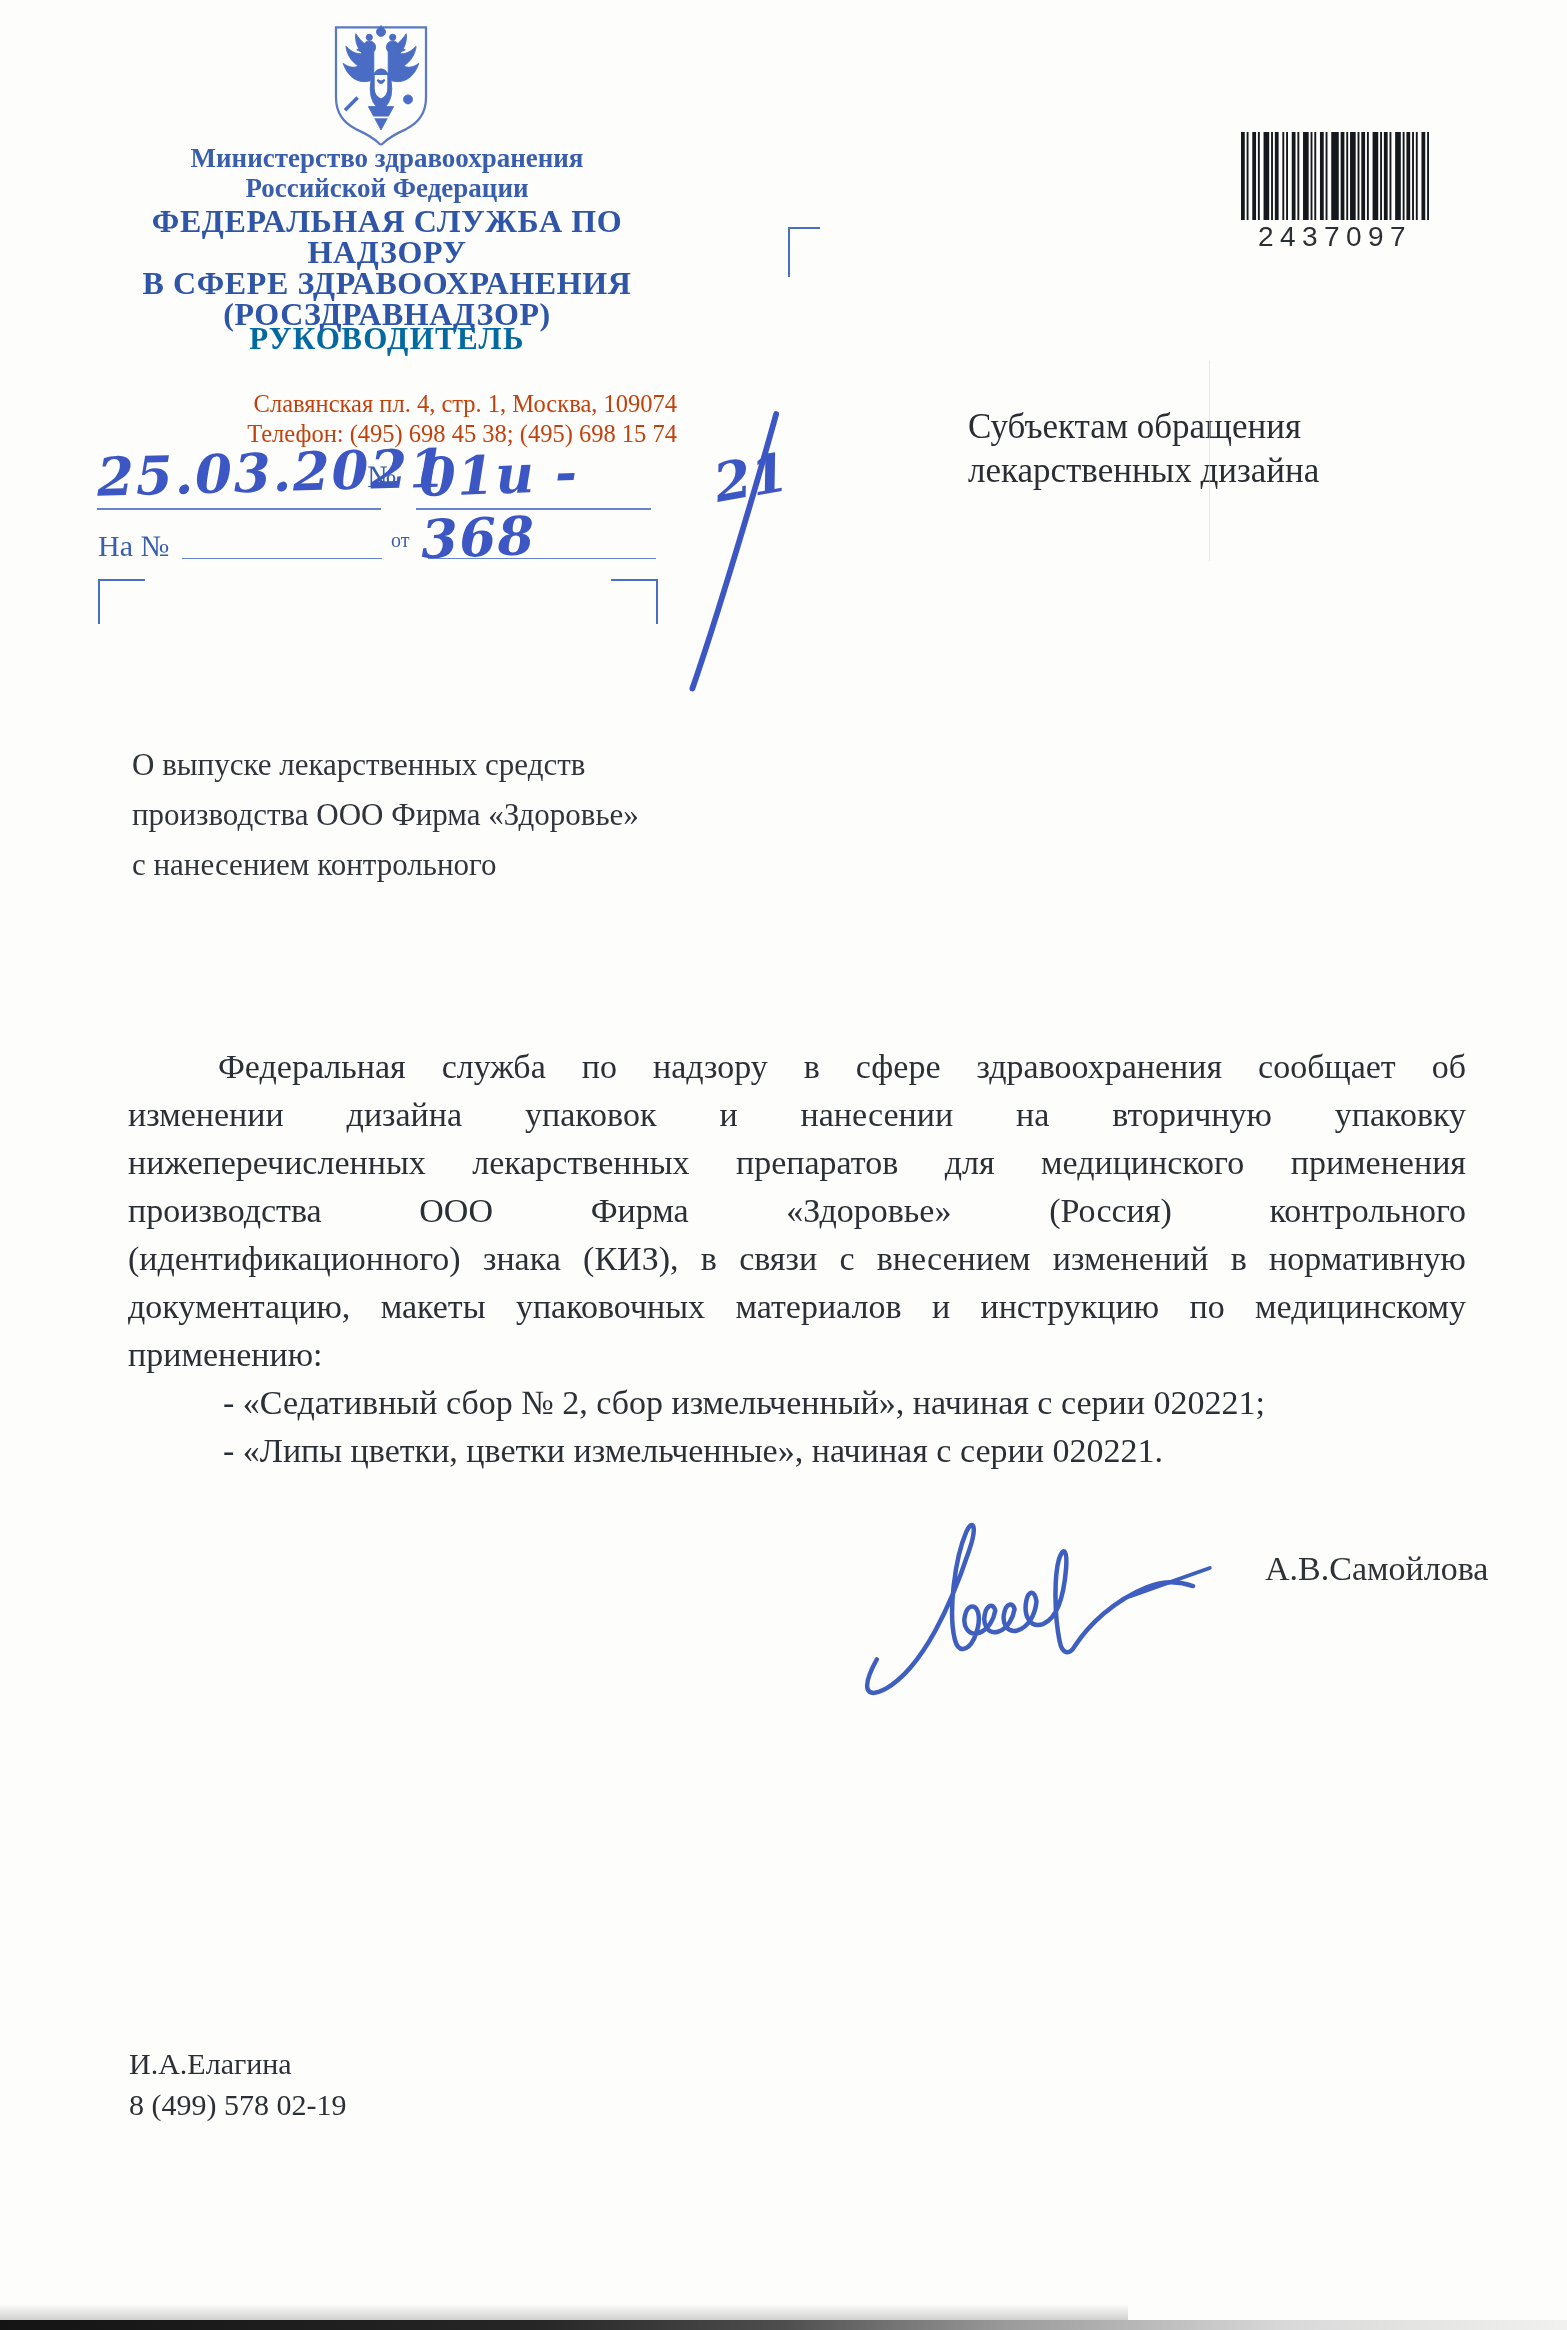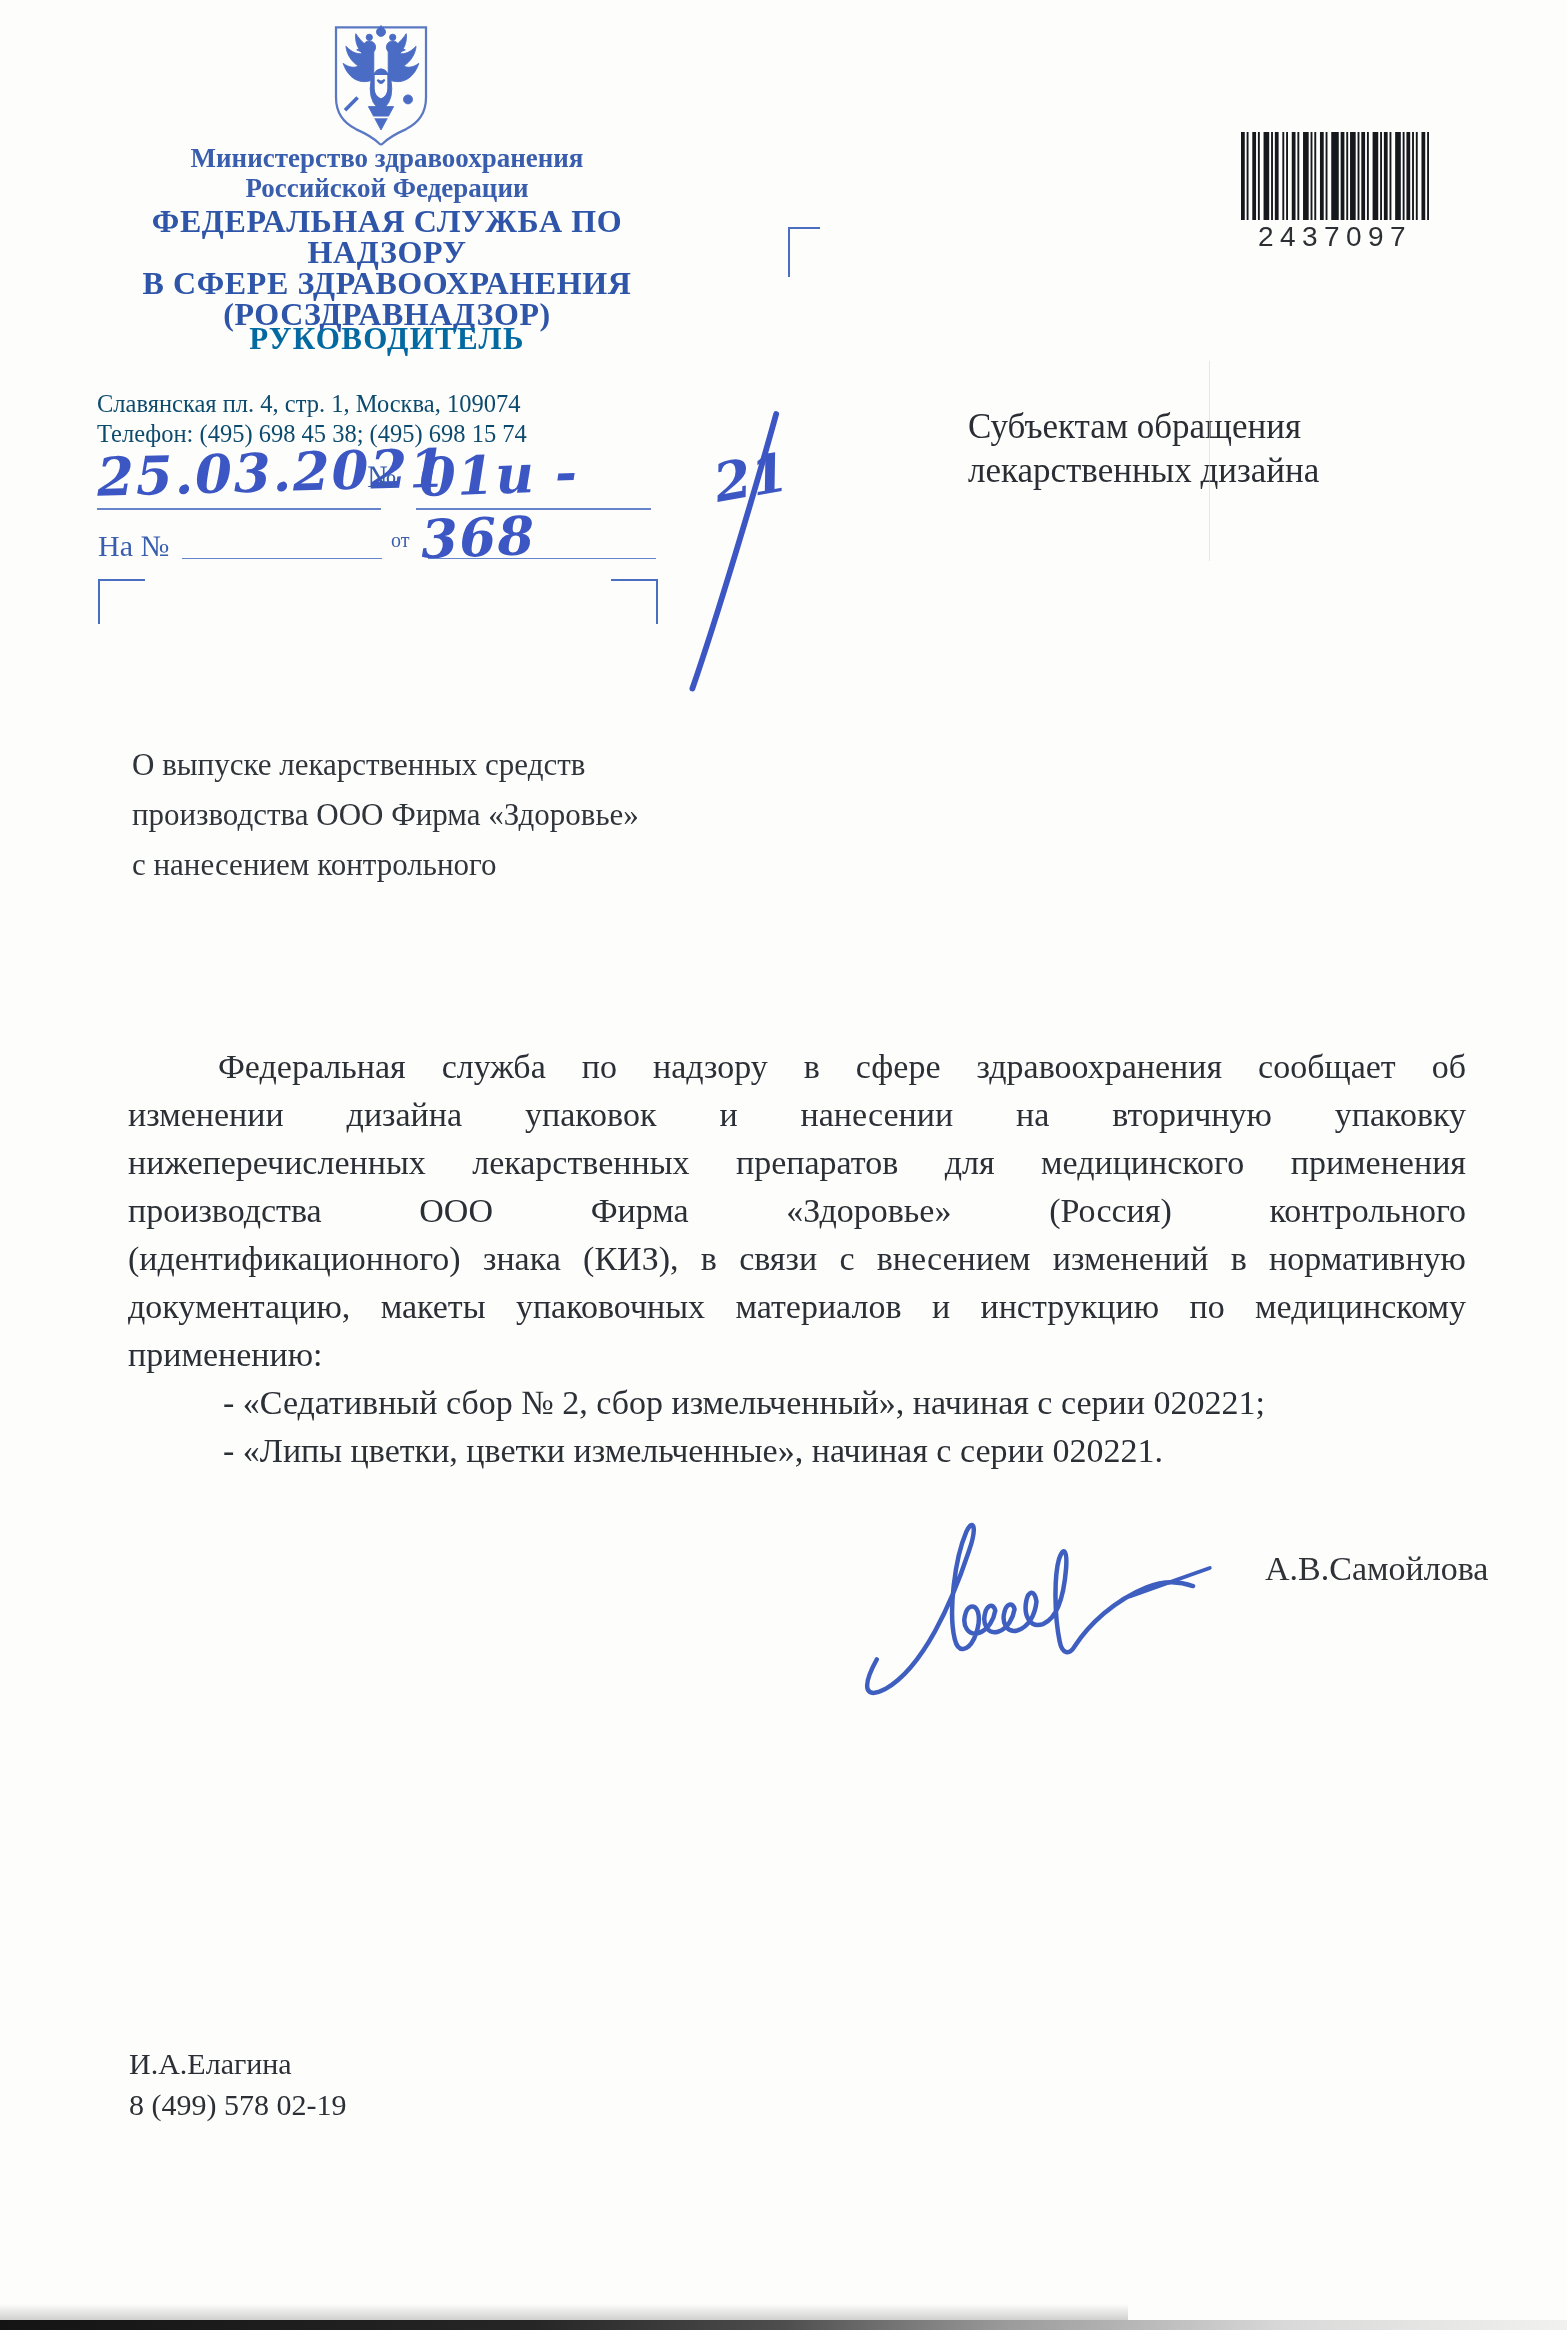--- a/index.html
+++ b/index.html
@@ -19,22 +19,22 @@
     color:var(--text-dark);
   }
   .abs{position:absolute;}
   .emblem{left:327px;top:23px;width:108px;height:124px;}
   .lh-ministry{left:97px;top:143px;width:580px;text-align:center;
     font-weight:bold;font-size:27px;line-height:30px;color:var(--header-blue);}
   .lh-service{left:71px;top:206px;width:632px;text-align:center;
     font-weight:bold;font-size:32px;line-height:31px;color:#2f55a9;letter-spacing:0.6px;}
   .lh-position{left:97px;top:321px;width:580px;text-align:center;
     font-weight:bold;font-size:31px;color:#0369a1;letter-spacing:1.3px;}
-  .lh-address{left:97px;top:389px;width:580px;text-align:left;
-    font-size:24.5px;line-height:30px;color:#0c4a6e;}
+  .lh-address{left:97px;top:389px;width:580px;text-align:right;
+    font-size:24.5px;line-height:30px;color:#c2410c;}
   
   .hand{font-family:"DejaVu Serif",serif;font-style:italic;font-weight:600;
     color:var(--ink-blue);}
   .hw-date{left:97px;top:442px;width:284px;font-size:53px;letter-spacing:1.9px;
     transform:rotate(-1.5deg);}
   .num-sign{left:367px;top:459px;font-size:31px;color:var(--header-blue);}
   .hw-number{left:420px;top:442px;width:232px;font-size:53px;letter-spacing:1.3px;
     transform:rotate(-2deg);}
   .hw-suffix{left:714px;top:446px;font-size:53px;transform:rotate(-10deg);}
   .u-line{height:0;border-bottom:2.6px solid var(--line-blue);opacity:.85;}

